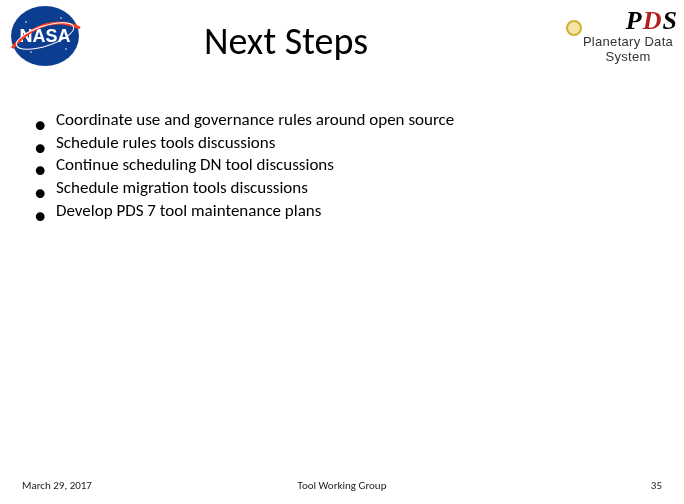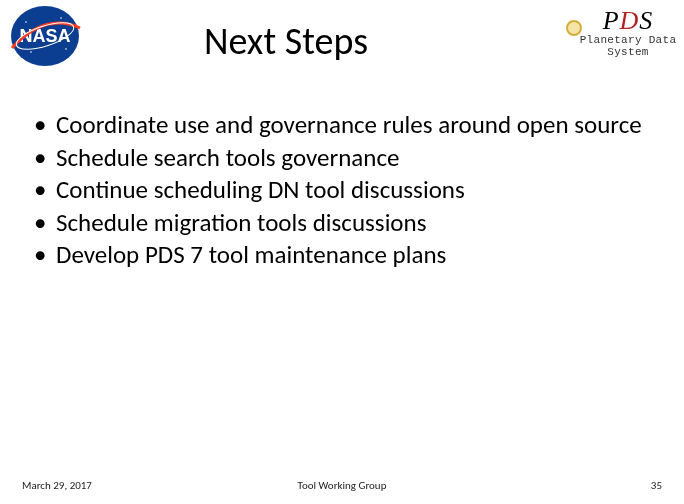--- a/index.html
+++ b/index.html
@@ -32,31 +32,32 @@
   }
   .pds-logo {
     position: absolute;
     right: 6px;
     top: 6px;
     width: 100px;
     text-align: center;
   }
   .pds-title {
     font-family: Georgia, "Times New Roman", serif;
-    font-weight: normal;
+    font-weight: bold;
     font-style: italic;
     font-size: 26px;
     letter-spacing: 1px;
+    text-align: right;
   }
   .pds-p { color: #000000; }
   .pds-d { color: #b22222; }
   .pds-s { color: #000000; }
   .pds-sub {
-    font-family: Liberation Mono, monospace;
-    font-size: 11px;
+    font-family: Liberation Sans, sans-serif;
+    font-size: 13px;
     color: #333333;
     margin-top: -2px;
     letter-spacing: 0.3px;
   }
   .pds-ring {
     position: absolute;
     left: -12px;
     top: 14px;
     width: 12px;
     height: 12px;
@@ -79,21 +80,21 @@
     top: 110px;
     left: 34px;
     right: 34px;
   }
   ul.bullets {
     list-style: none;
     margin: 0;
     padding: 0;
   }
   ul.bullets li {
-    font-size: 25px;
+    font-size: 17px;
     line-height: 1.22;
     margin-bottom: 2px;
     padding-left: 22px;
     position: relative;
   }
   ul.bullets li::before {
     content: "•";
     position: absolute;
     left: 0;
     top: 0;
@@ -138,21 +139,21 @@
       </div>
       <div class="pds-sub">Planetary Data System</div>
     </div>
 
     <div class="title">Next Steps</div>
   </div>
 
   <div class="body">
     <ul class="bullets">
       <li>Coordinate use and governance rules around open source</li>
-      <li>Schedule search tools governance</li>
+      <li>Schedule rules tools discussions</li>
       <li>Continue scheduling DN tool discussions</li>
       <li>Schedule migration tools discussions</li>
       <li>Develop PDS 7 tool maintenance plans</li>
     </ul>
   </div>
 
   <div class="footer">
     <div class="footer-left">March 29, 2017</div>
     <div class="footer-center">Tool Working Group</div>
     <div class="footer-right">35</div>

